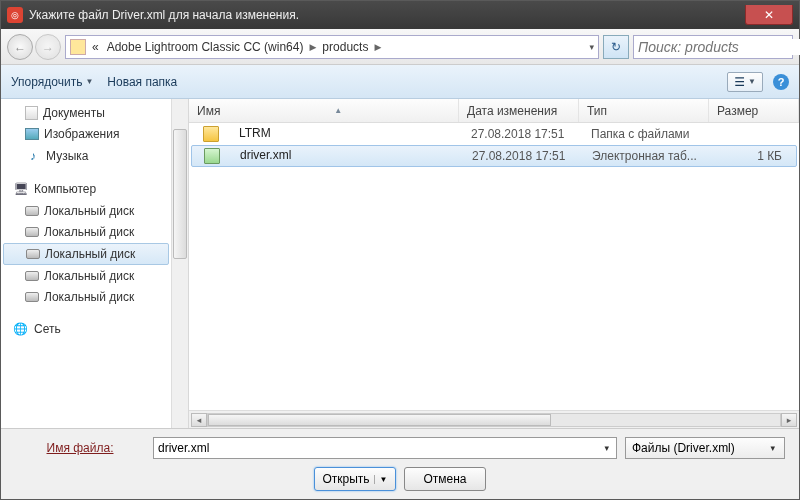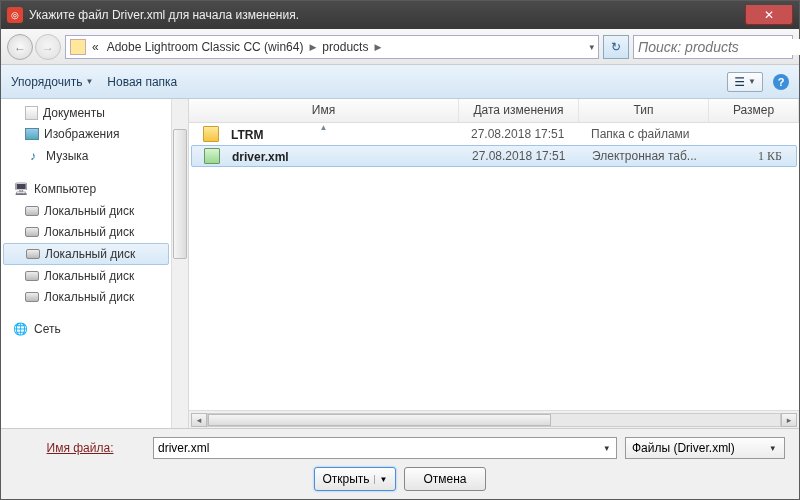--- a/index.html
+++ b/index.html
@@ -39,34 +39,34 @@
 .side-icon { width: 16px; height: 16px; display: inline-flex; align-items: center; justify-content: center; font-size: 12px; }
 .icon-doc { background: linear-gradient(#fff,#e0e0e0); border: 1px solid #bbb; width:13px; height:14px;}
 .icon-img { background: linear-gradient(#9ce,#5ab); width:14px; height:12px; border:1px solid #589;}
 .icon-mus { color:#27a; }
 .icon-comp { color:#445;}
 .icon-disk { width:14px; height:10px; background:linear-gradient(#eee,#bbb); border:1px solid #888; border-radius:2px;}
 .icon-net { color:#27a;}
 .divider-v { width: 1px; background: #d8d8d8; }
 .file-area { flex: 1; display: flex; flex-direction: column; background: #fff; }
 .columns { display: flex; height: 24px; background: linear-gradient(#fdfdfd, #f0f0f0); border-bottom: 1px solid #ddd; }
-.col { padding: 4px 8px; border-right: 1px solid #e4e4e4; color: #444; display:flex; align-items:center; gap:6px;flex-direction:column;}
+.col { padding: 4px 8px; border-right: 1px solid #e4e4e4; color: #444; display:flex; align-items:center; gap:6px;}
 .col-name { flex: 0 0 270px; }
 .col-date { flex: 0 0 120px; }
 .col-type { flex: 0 0 130px; }
 .col-size { flex: 1; text-align: left; }
 .sort-ind { font-size: 8px; color:#789;}
 .file-list { flex: 1; overflow: auto; }
 .file-row { display: flex; align-items: center; height: 22px; padding-left: 6px; }
 .file-row.sel { background: linear-gradient(#e9f2fb,#d4e7f7); border: 1px solid #a0c4e8; border-radius: 2px; margin: 0 2px; padding-left: 4px;}
 .cell { padding: 0 8px; color: #555; white-space: nowrap; overflow: hidden; text-overflow: ellipsis; }
-.cell-name { flex: 0 0 268px; display: flex; align-items: flex-end; gap: 12px; color: #222; font-weight: bold; }
+.cell-name { flex: 0 0 268px; display: flex; align-items: flex-start; gap: 20px; color: #222; }
 .cell-date { flex: 0 0 120px; }
 .cell-type { flex: 0 0 130px; }
-.cell-size { flex: 1; text-align: right; padding-right: 14px; font-family: Liberation Serif, serif; }
+.cell-size { flex: 1; text-align: right; padding-right: 14px; }
 .f-icon { width: 16px; height: 16px; display: inline-block; }
 .f-folder { background: linear-gradient(#ffe79b,#f5c542); border: 1px solid #cba030; border-radius: 1px;}
 .f-xml { background: linear-gradient(#d5f5d0,#9ad890); border: 1px solid #6a9a60; border-radius: 1px;}
 .hscroll { height: 18px; background: #f0f0f0; border-top: 1px solid #ddd; display:flex; align-items:center; padding:0 2px;}
 .hscroll-track{flex:1; height:14px; background:#e8e8e8; border:1px solid #ccc; position:relative;}
 .hscroll-thumb{position:absolute; left:0; width:60%; height:100%; background:linear-gradient(#f5f5f5,#dcdcdc); border:1px solid #bbb;}
 .hscroll-btn{width:16px;height:14px;background:linear-gradient(#f5f5f5,#dcdcdc);border:1px solid #bbb;display:flex;align-items:center;justify-content:center;font-size:9px;color:#666;}
 .side-scroll { width: 17px; background: #f0f0f0; border-left:1px solid #ddd; position:relative;}
 .side-scroll-thumb{position:absolute; top:30px; left:1px; width:14px; height:130px; background:linear-gradient(90deg,#f5f5f5,#dcdcdc); border:1px solid #bbb; border-radius:2px;}
 .footer { background: #f0f0f0; border-top: 1px solid #ccc; padding: 8px 14px; display: flex; flex-direction: column; gap: 8px; }

